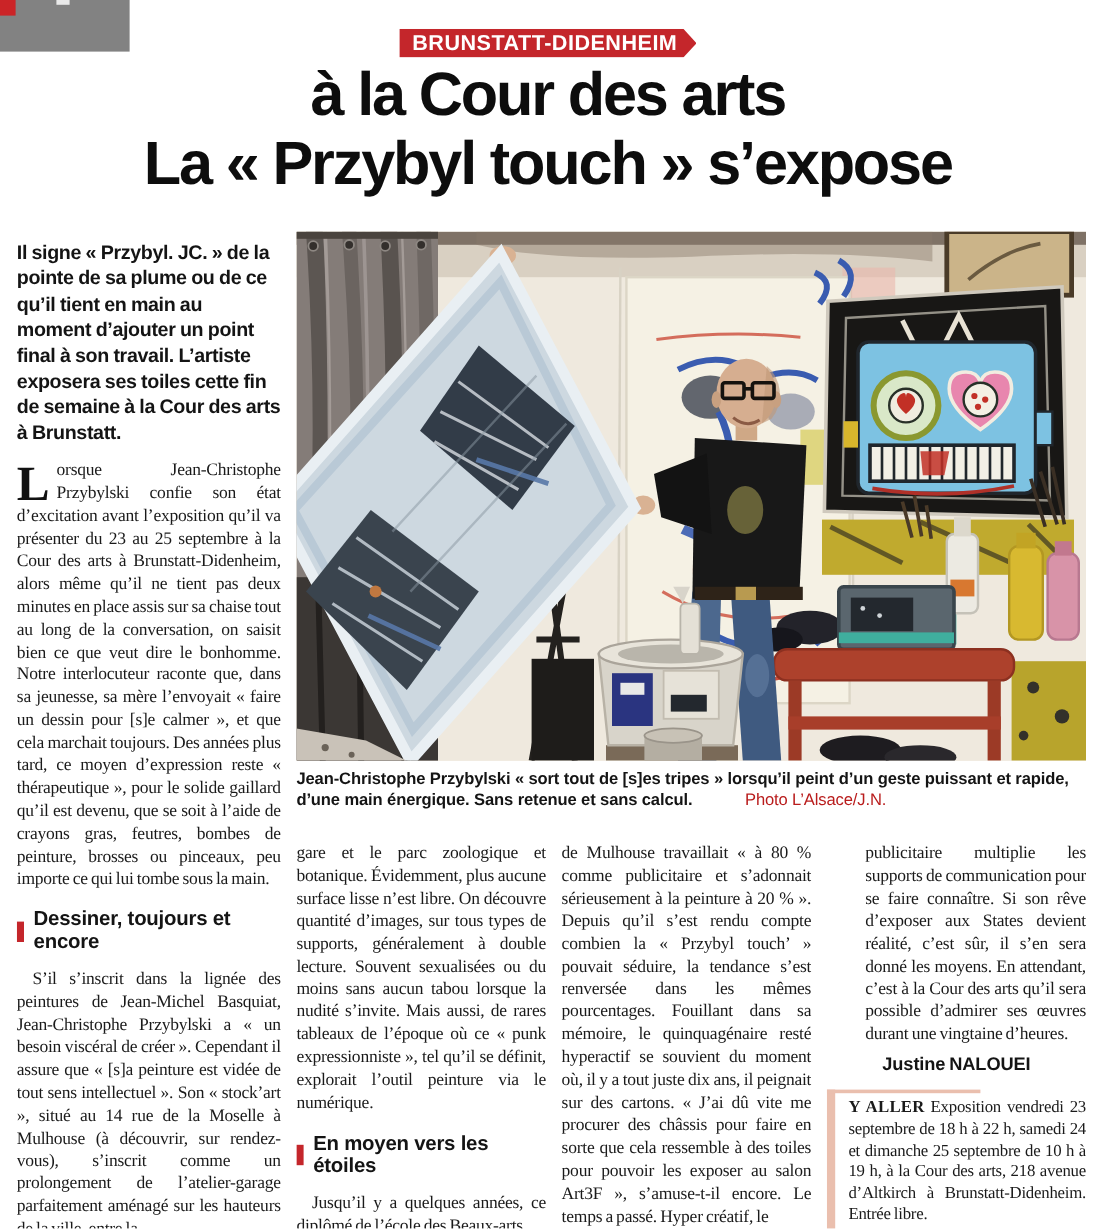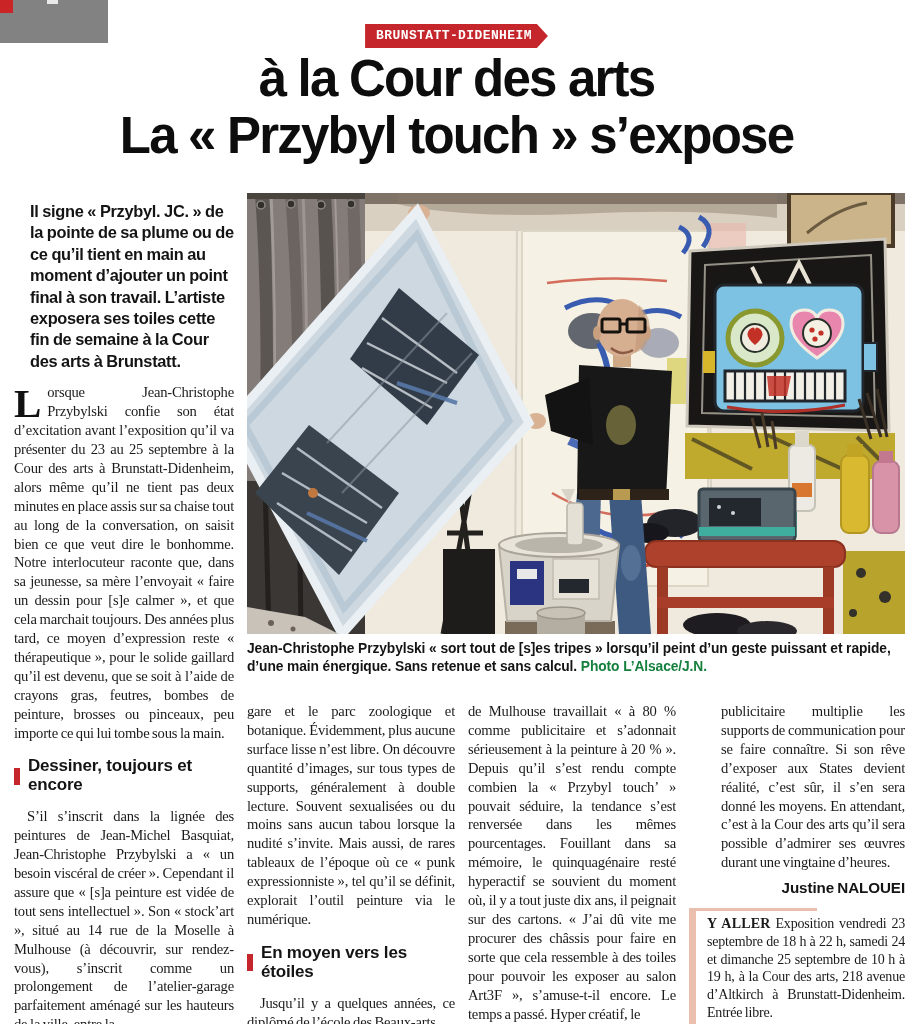--- a/index.html
+++ b/index.html
@@ -4,54 +4,54 @@
 <style>
   html,body{margin:0;padding:0;background:#fff;}
   .page{position:relative;width:913px;height:1024px;background:#ffffff;overflow:hidden;
         font-family:"Liberation Serif",serif;color:#1a1a1a;}
   
   .corner-gray{position:absolute;left:0;top:0;width:108px;height:43px;background:#828282;}
   .corner-red{position:absolute;left:0;top:0;width:13px;height:13px;background:#cb2427;}
   .corner-mark{position:absolute;left:47px;top:0;width:11px;height:4px;background:#e9e9e9;}
   
   .kicker-row{position:absolute;top:24px;left:0;width:100%;display:flex;justify-content:center;}
-  .kicker{background:#c4262b;color:#fff;font-family:Liberation Mono, monospace;font-weight:700;
-          font-size:13px;letter-spacing:.4px;line-height:24px;padding:0 16px 0 11px;
+  .kicker{background:#c4262b;color:#fff;font-family:Liberation Sans, sans-serif;font-weight:700;
+          font-size:18px;letter-spacing:.4px;line-height:24px;padding:0 16px 0 11px;
           clip-path:polygon(0 0,calc(100% - 11px) 0,100% 50%,calc(100% - 11px) 100%,0 100%);}
   
   .headline{position:absolute;top:50px;left:0;width:100%;text-align:center;
             font-family:"Liberation Sans",sans-serif;font-weight:700;color:#0d0d0d;
             font-size:51px;line-height:57px;letter-spacing:-1.8px;}
   
   .col{position:absolute;font-size:14.6px;line-height:18.9px;text-align:justify;
        letter-spacing:-.2px;word-spacing:-.8px;overflow:hidden;}
   .col1{left:14px;top:201px;width:220px;height:823px;}
   .col2{left:247px;top:702px;width:208px;height:322px;}
   .col3{left:468px;top:702px;width:208px;height:322px;}
   .col4{left:689px;top:702px;width:216px;height:322px;}
   .intro{font-family:"Liberation Sans",sans-serif;font-weight:700;font-size:16.4px;
          line-height:21.4px;letter-spacing:-.3px;word-spacing:-.5px;text-align:left;
-         margin:0 0 11px 16px;color:#141414;}
+         margin:0 0 11px 0;color:#141414;}
   .body-p{margin:0;}
   .indent{text-indent:13px;}
   .dropcap{float:left;font-weight:700;font-size:41px;line-height:34px;padding:3px 6px 0 0;color:#111;}
   h3.sec{font-family:"Liberation Sans",sans-serif;font-weight:700;font-size:17px;
          letter-spacing:-.2px;word-spacing:0;margin:15px 0 12px 0;display:flex;align-items:center;
          gap:8px;text-align:left;color:#141414;}
   .redbar{flex:0 0 6px;width:6px;height:17px;background:#c4262b;}
   
   .photo{position:absolute;left:247px;top:193px;width:658px;height:441px;overflow:hidden;background:#efe9de;}
   .caption{position:absolute;left:247px;top:640px;width:658px;font-family:"Liberation Sans",sans-serif;
            font-weight:700;font-size:13.8px;line-height:18px;color:#141414;text-align:left;
            letter-spacing:-.1px;}
-  .caption .credit{font-weight:700;color:#15803d;}
+  .caption .credit{font-weight:400;color:#b91c1c;margin-left:40px;}
   
   .col4-para{height:170px;overflow:hidden;margin-left:32px;}
   .byline{font-family:"Liberation Sans",sans-serif;font-weight:700;font-size:15.2px;
-          text-align:right;margin:7px 0 10px 0;letter-spacing:-.1px;color:#141414;}
+          text-align:center;margin:7px 0 10px 0;letter-spacing:-.1px;color:#141414;}
   .infobox{position:relative;border-left:7px solid #eabfae;padding:7px 0 6px 11px;
            font-size:14px;line-height:17.8px;text-align:justify;letter-spacing:-.2px;word-spacing:-.8px;}
   .infobox::before{content:"";position:absolute;left:-7px;top:0;width:128px;height:3px;background:#eabfae;}
   .infobox b{letter-spacing:.2px;}
 </style>
 </head>
 <body>
 
 <div class="page">
 

